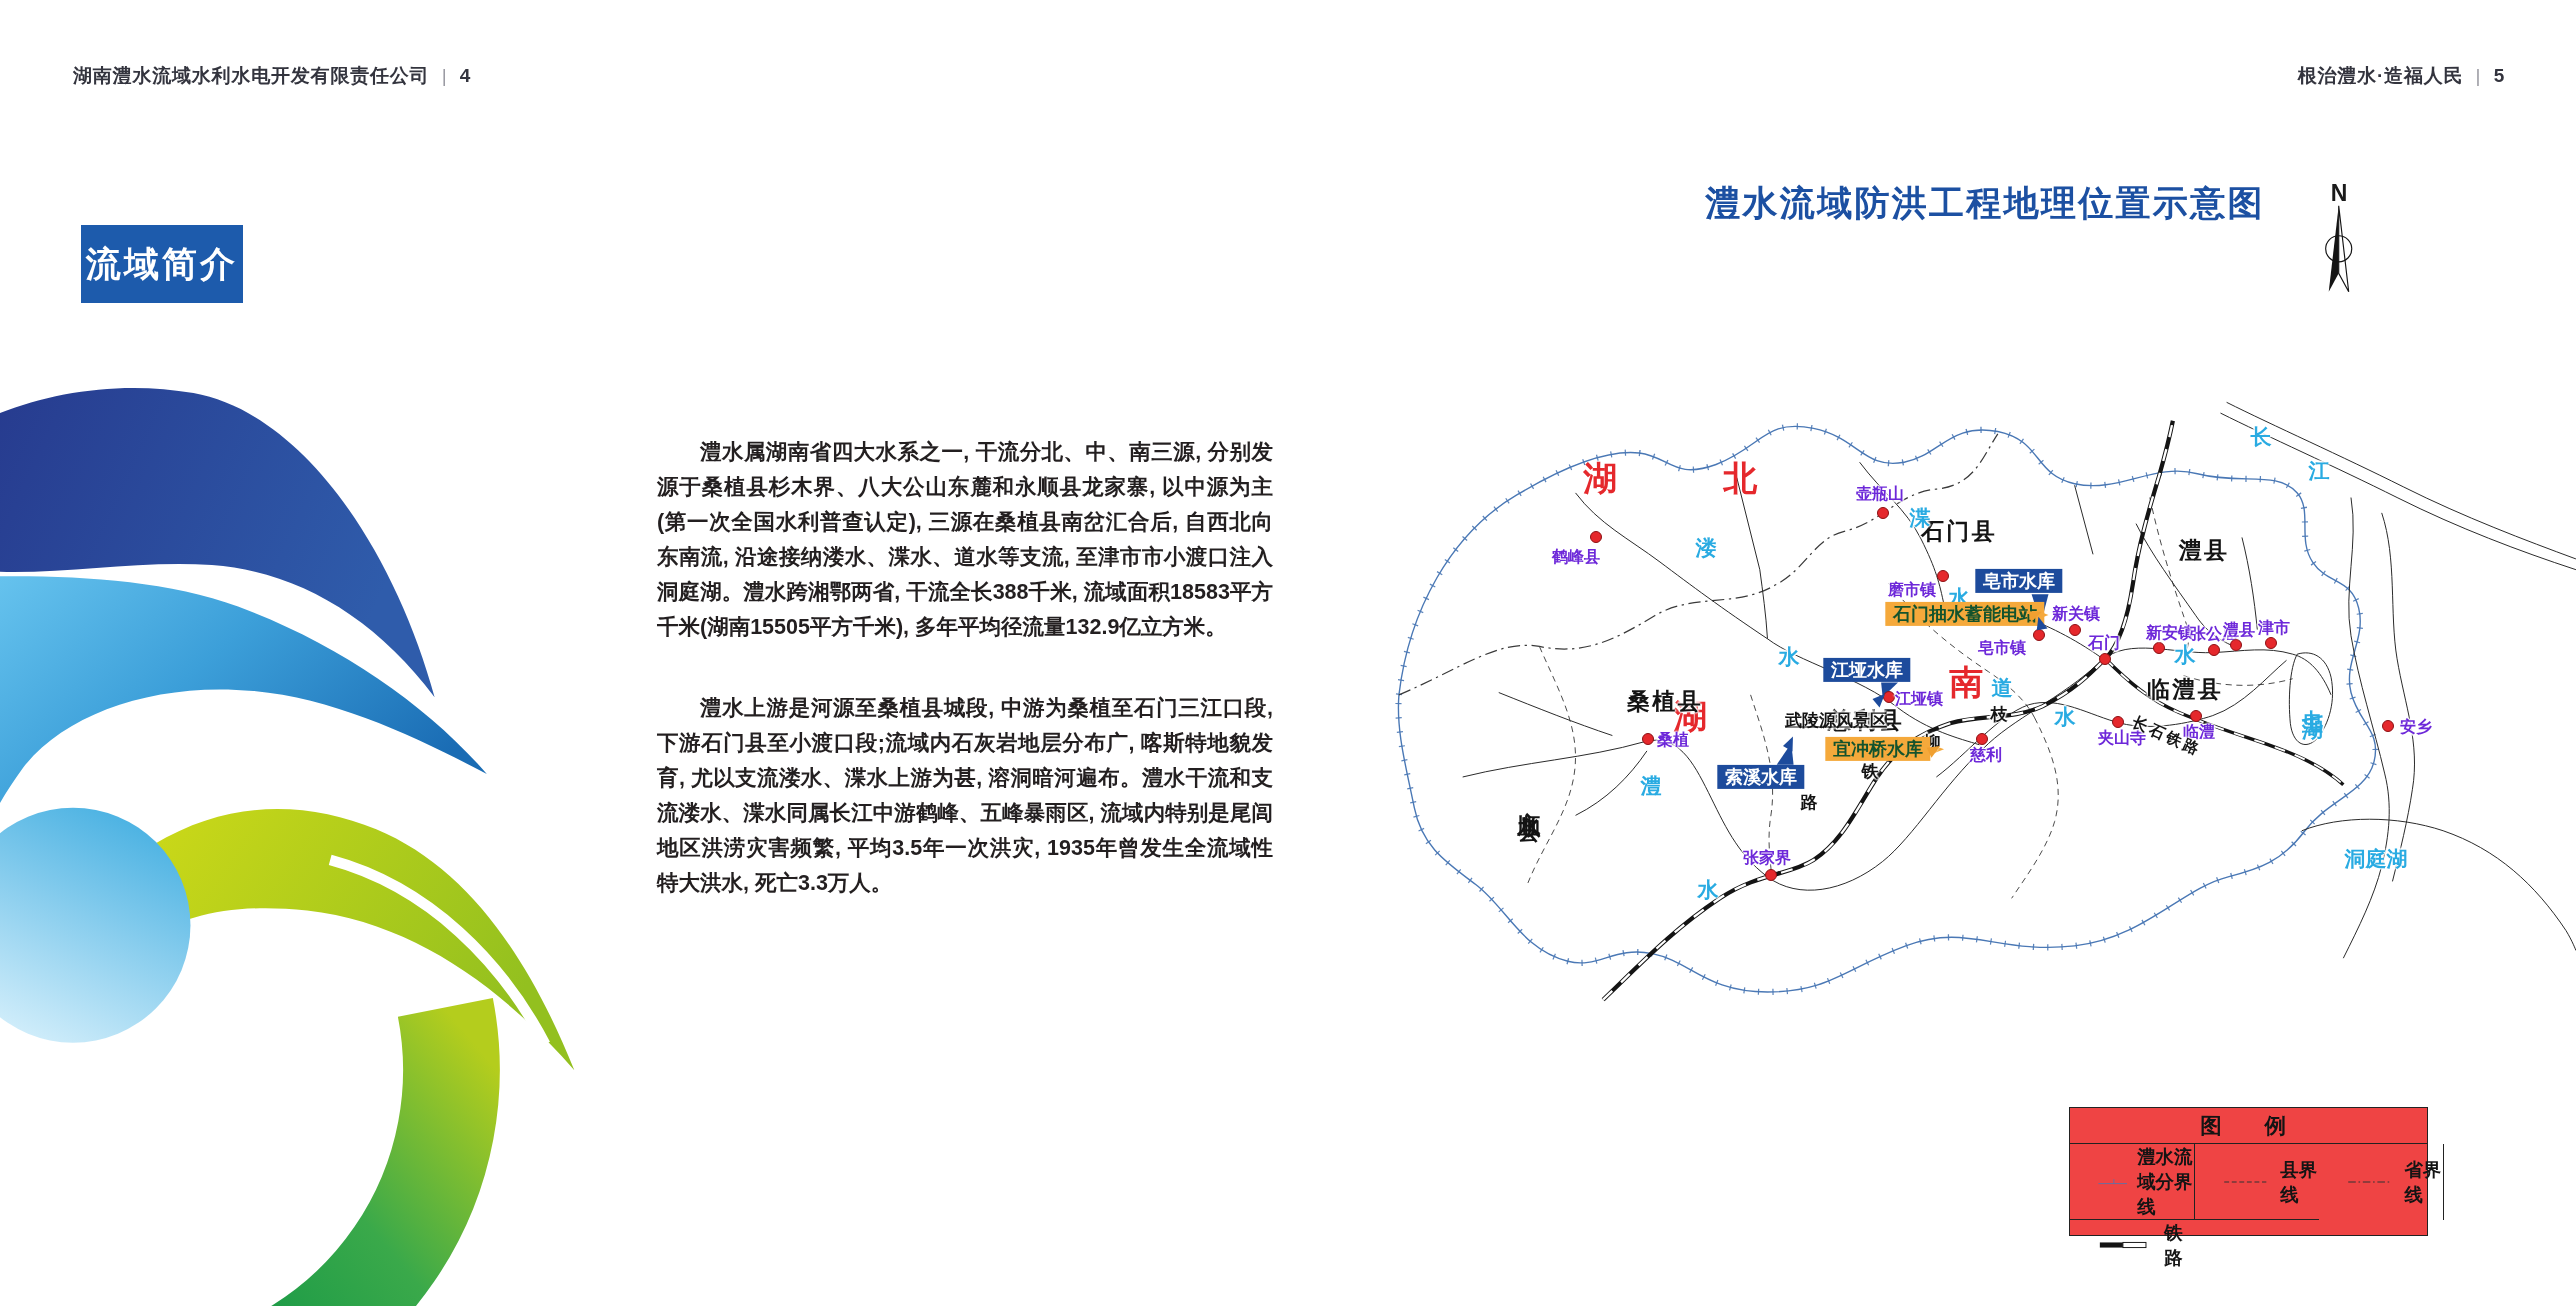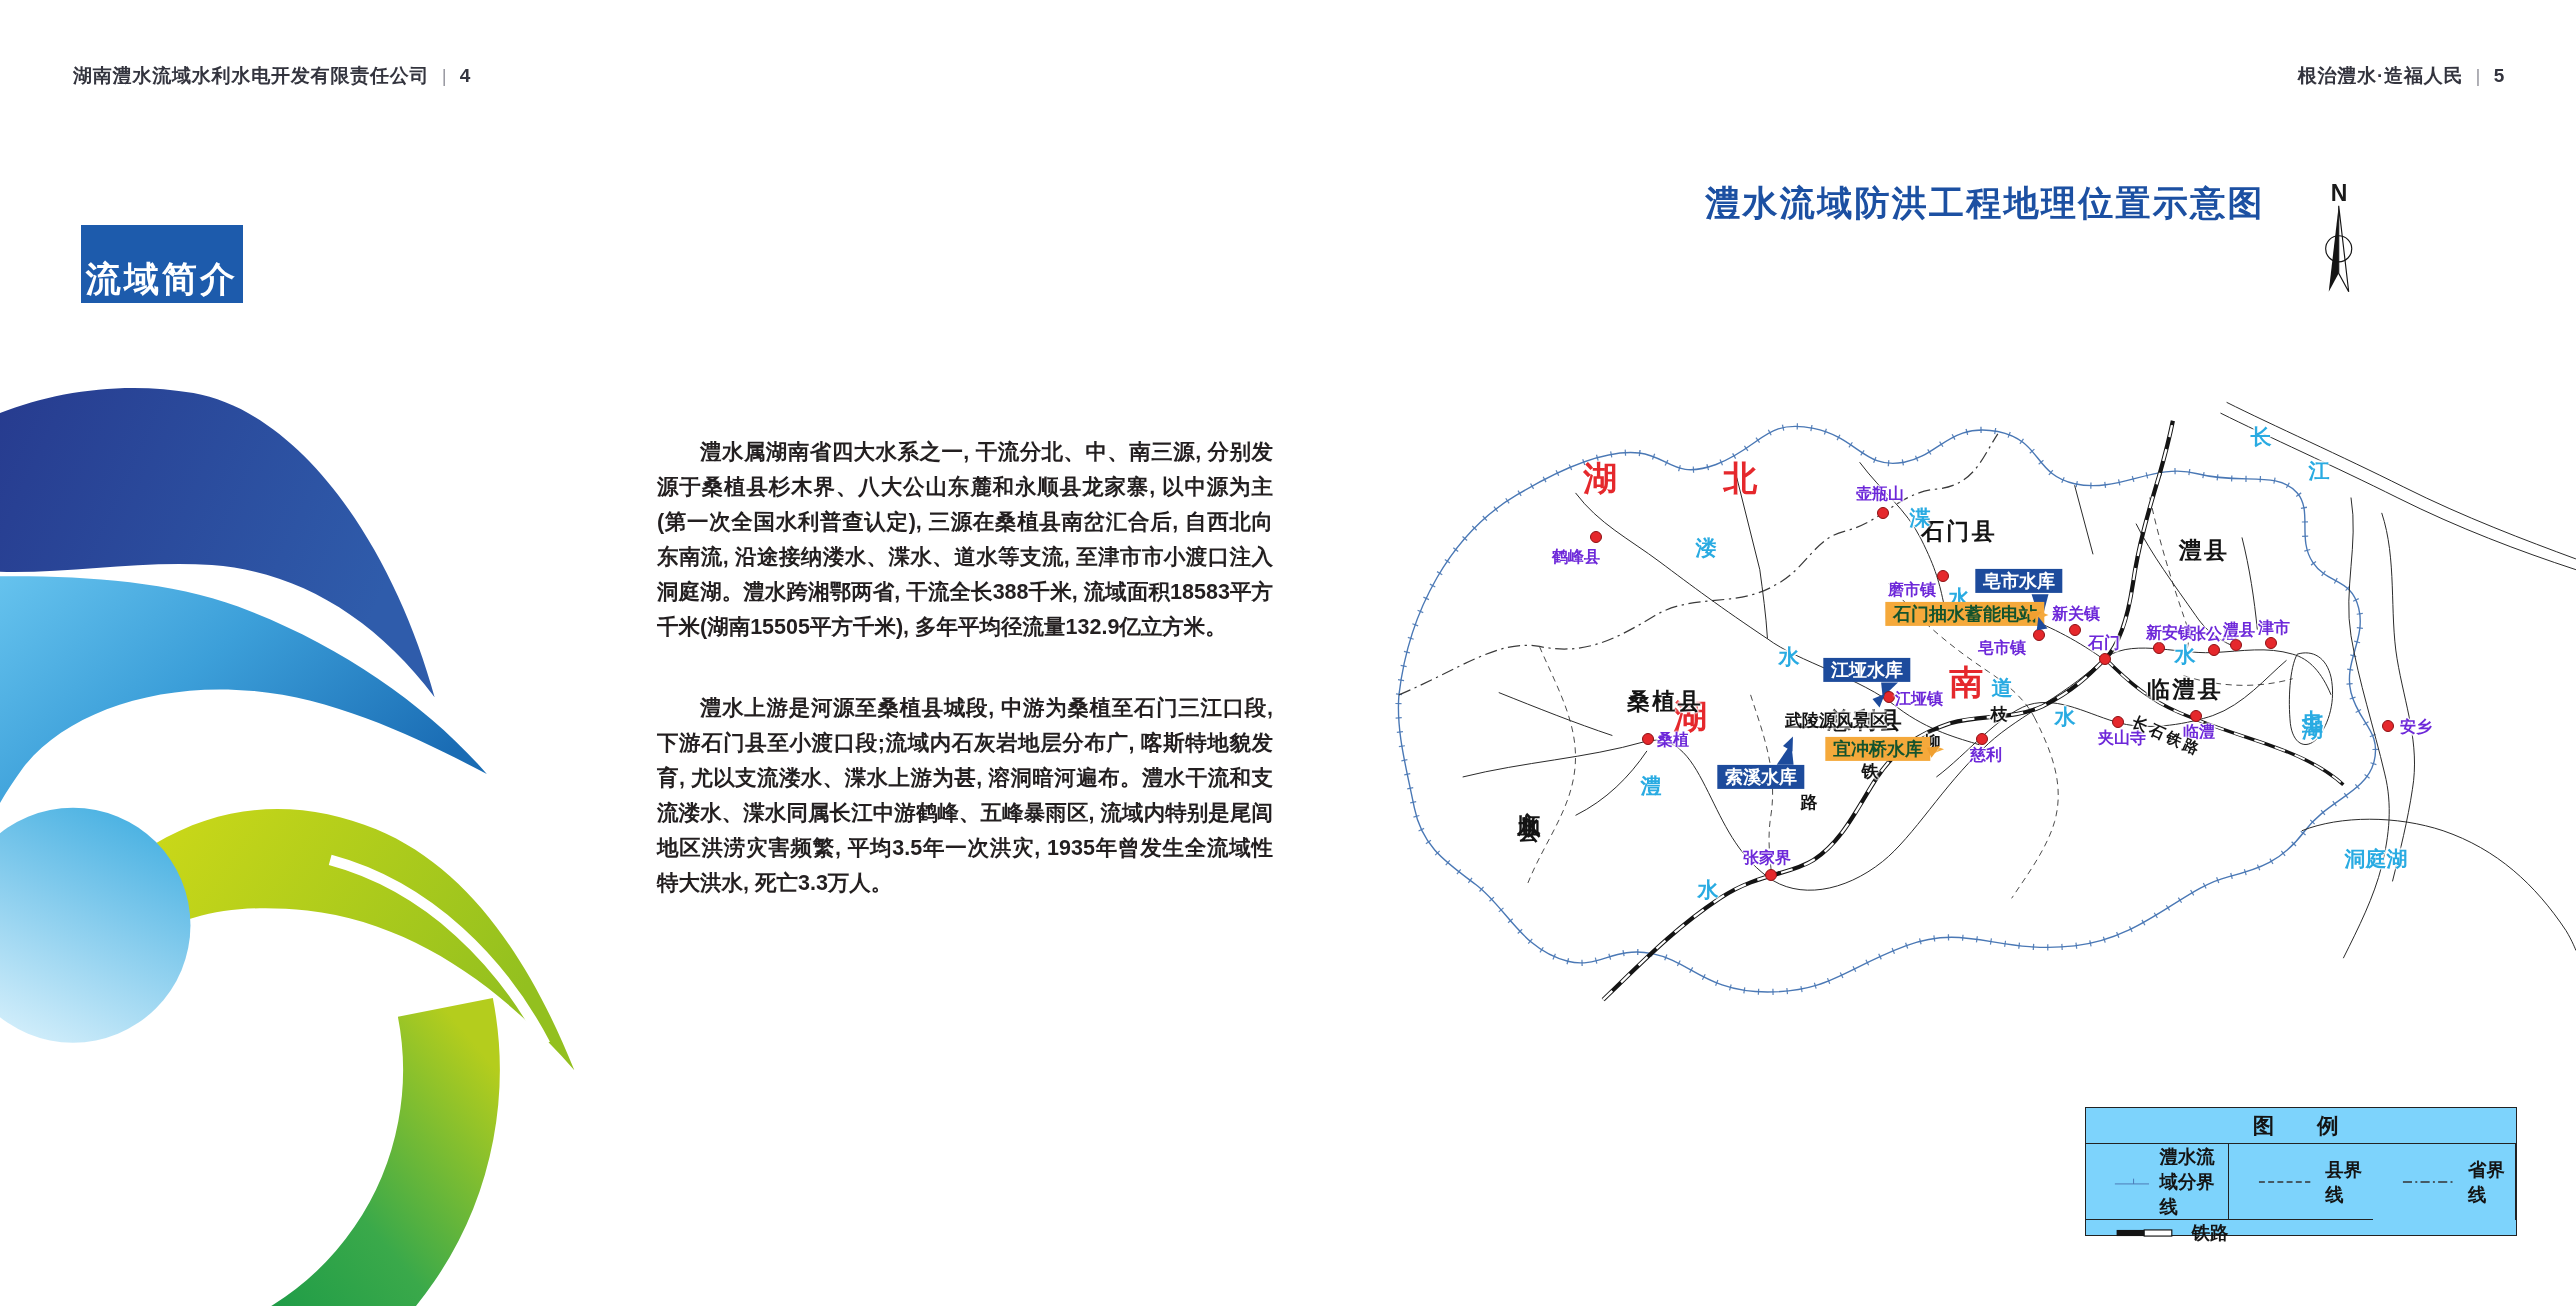--- a/index.html
+++ b/index.html
@@ -9,21 +9,21 @@
   }
   
   .page-header{position:absolute;top:63px;font-size:19px;font-weight:bold;color:#33343e;letter-spacing:0.8px;white-space:nowrap;}
   .page-header .sep{color:#9a9aa2;font-weight:normal;margin:0 12.3px;}
   .page-header .pnum{font-weight:bold;color:#33343e;}
   #header-left{left:73px;}
   #header-right{right:71px;text-align:right;}
   
   .section-badge{
     position:absolute;left:81px;top:225px;width:162px;height:78px;
-    background:var(--badge,#1d5bac);color:#fff;display:flex;align-items:flex-end;justify-content:center;
+    background:var(--badge,#1d5bac);color:#fff;display:flex;align-items:center;justify-content:center;
     font-size:35px;font-weight:bold;letter-spacing:3.1px;
   }
   .body-text{
     position:absolute;left:657px;top:435px;width:616px;
     font-size:21.5px;line-height:35px;color:#231f20;font-weight:600;
     text-align:justify;
   }
   .body-text p{margin:0 0 46px 0;text-indent:2em;}
   
   .map-title{
@@ -50,21 +50,21 @@
     text-shadow:-1.5px 0 1.5px #fff,1.5px 0 1.5px #fff,0 -1.5px 1.5px #fff,0 1.5px 1.5px #fff;}
   .ml.vertical{writing-mode:vertical-rl;letter-spacing:4.6px;}
   .ml.dot{width:10px;height:10px;border-radius:50%;background:var(--red,#e5282c);border:0.8px solid #8d1013;}
   .ml.callout{font-size:18px;font-weight:bold;padding:3.1px 7.7px;}
   .ml.callout.blue{background:var(--res-blue,#1d4b9c);color:#fff;}
   .ml.callout.orange{background:var(--res-orange,#f5a93b);color:#14532d;margin-left:17px;}
   .ml.dam{width:0;height:0;border-top:4.6px solid transparent;border-bottom:7.7px solid transparent;}
   .ml.dam.blue{border-left:13px solid var(--res-blue,#1d4b9c);}
   .ml.dam.orange{border-left:13px solid #f0a030;}
   
-  .legend{position:absolute;left:2069px;top:1107px;width:432px;height:129px;border:1.5px solid #222;background:#7dd3fc;box-sizing:border-box;margin-left:16px;}
+  .legend{position:absolute;left:2069px;top:1107px;width:359px;height:129px;border:1.5px solid #222;background:#ef4444;box-sizing:border-box;}
   .legend-title{height:35px;display:flex;align-items:center;justify-content:center;
     font-size:21.5px;font-weight:bold;color:#141414;letter-spacing:10.7px;border-bottom:1.2px solid #222;}
   .legend-grid{display:grid;grid-template-columns:1fr 1fr 1fr;grid-template-rows:1fr 1fr;height:91px;}
   .legend-cell{display:flex;align-items:center;gap:10.7px;padding-left:26px;box-sizing:border-box;}
   .legend-cell:nth-child(1),.legend-cell:nth-child(2){border-bottom:1.2px solid #222;}
   .legend-cell:nth-child(1),.legend-cell:nth-child(3){border-right:1.2px solid #222;}
   .legend-cell span{font-size:18.4px;font-weight:bold;color:#141414;}
   
   #art{position:absolute;inset:0;width:100%;height:100%;}
 </style>

